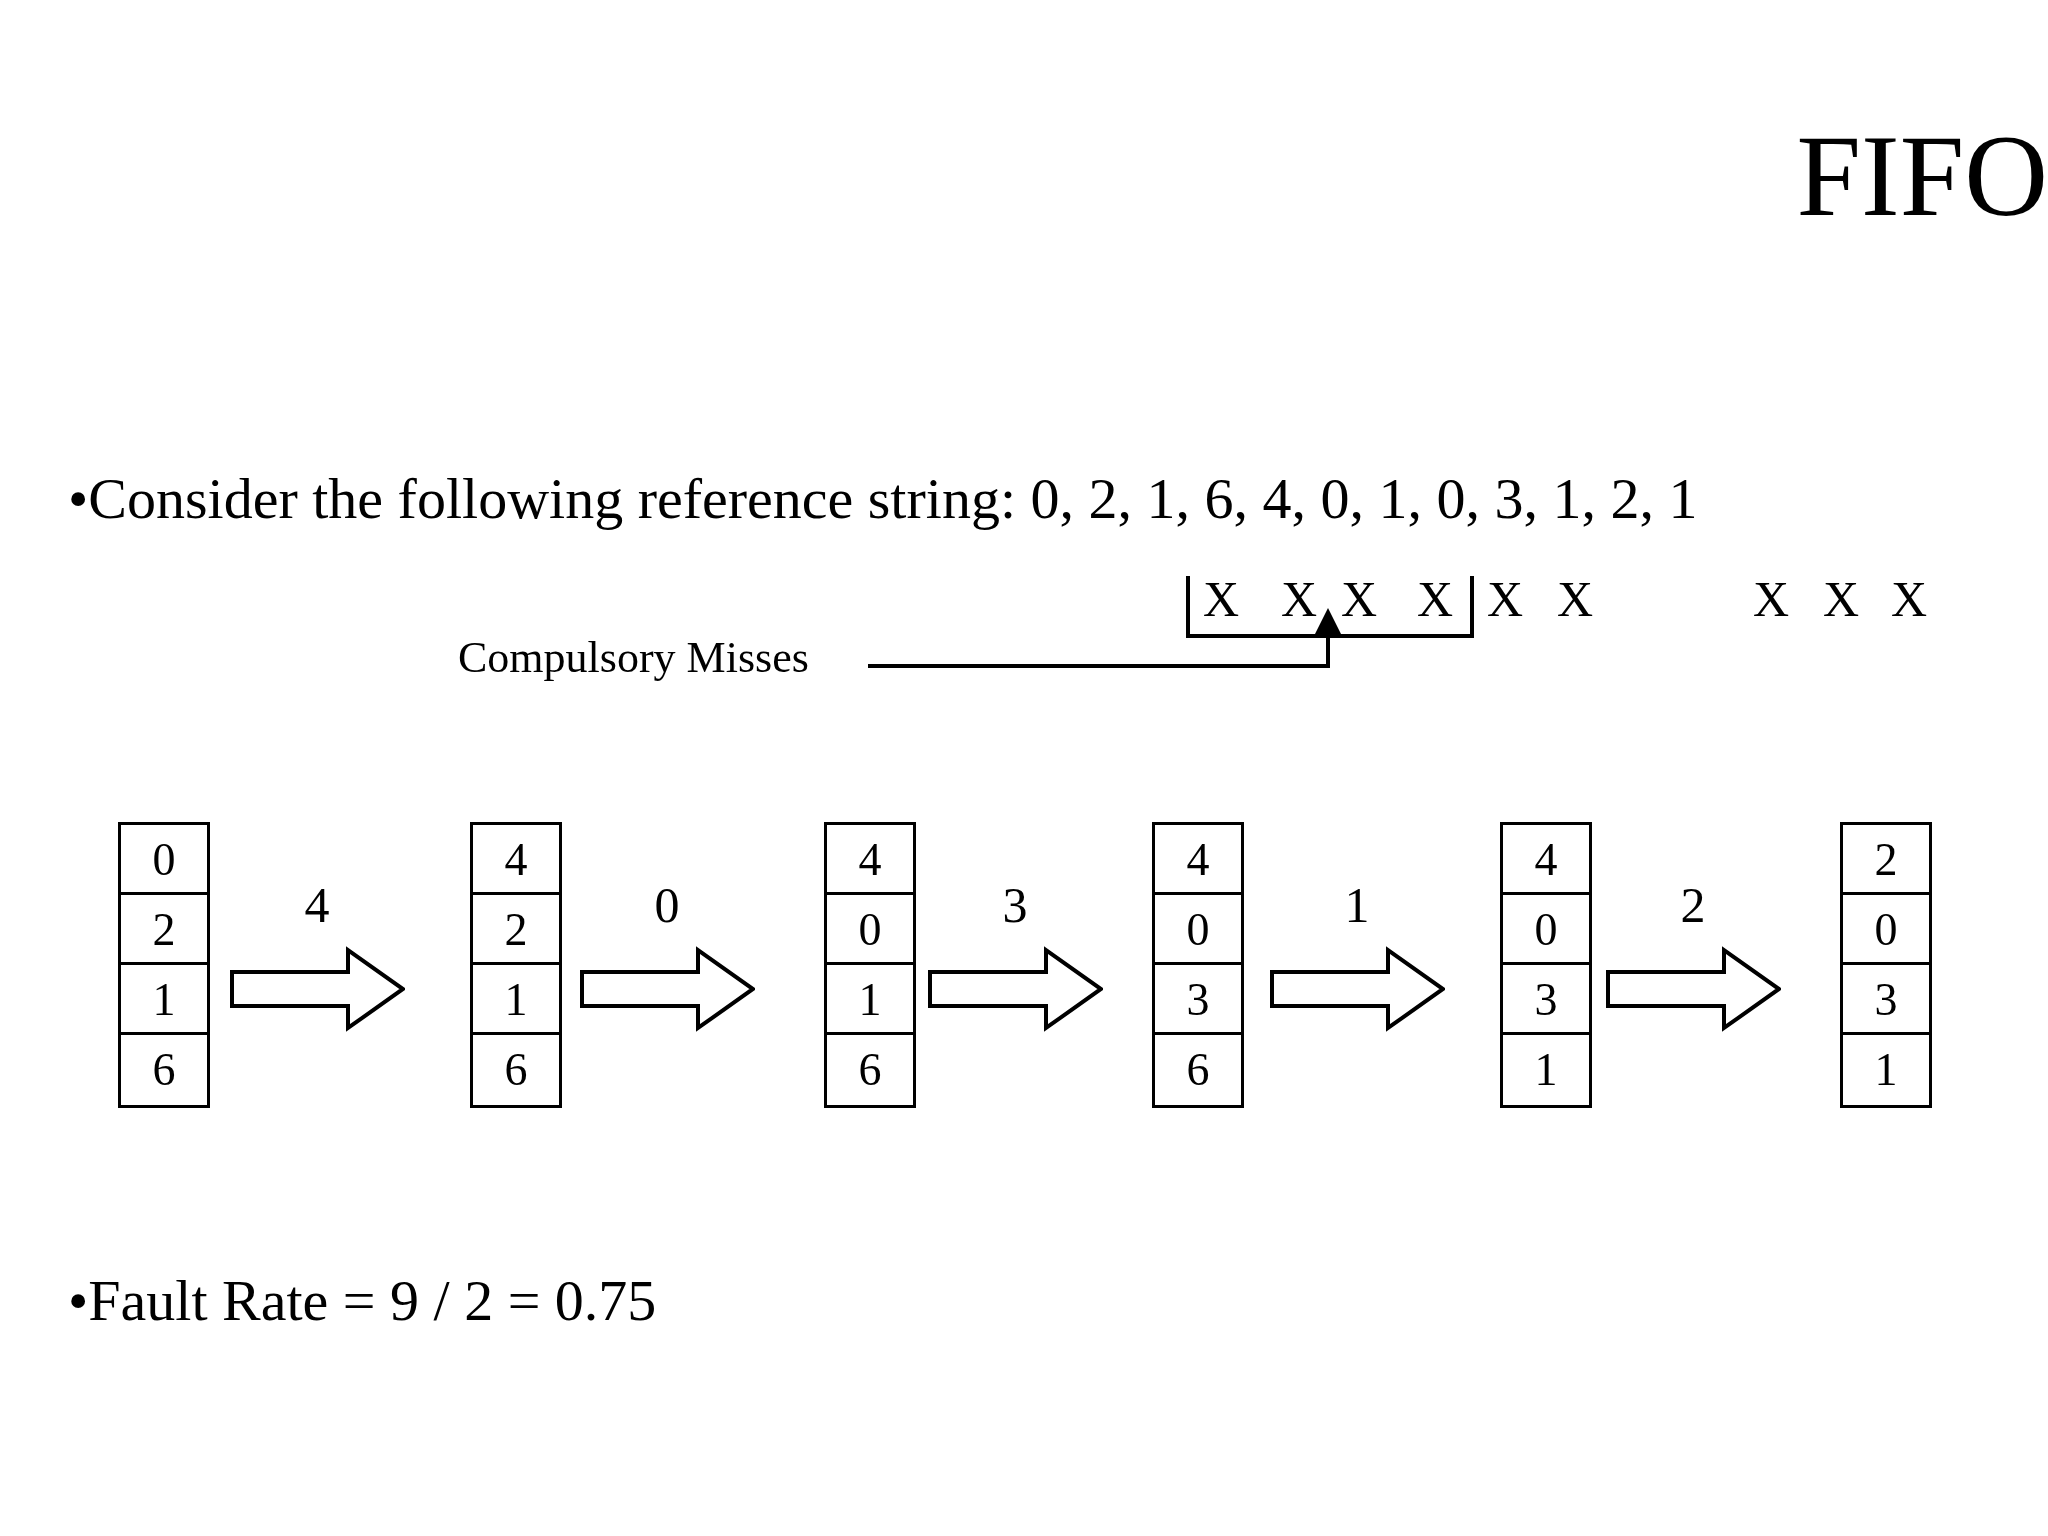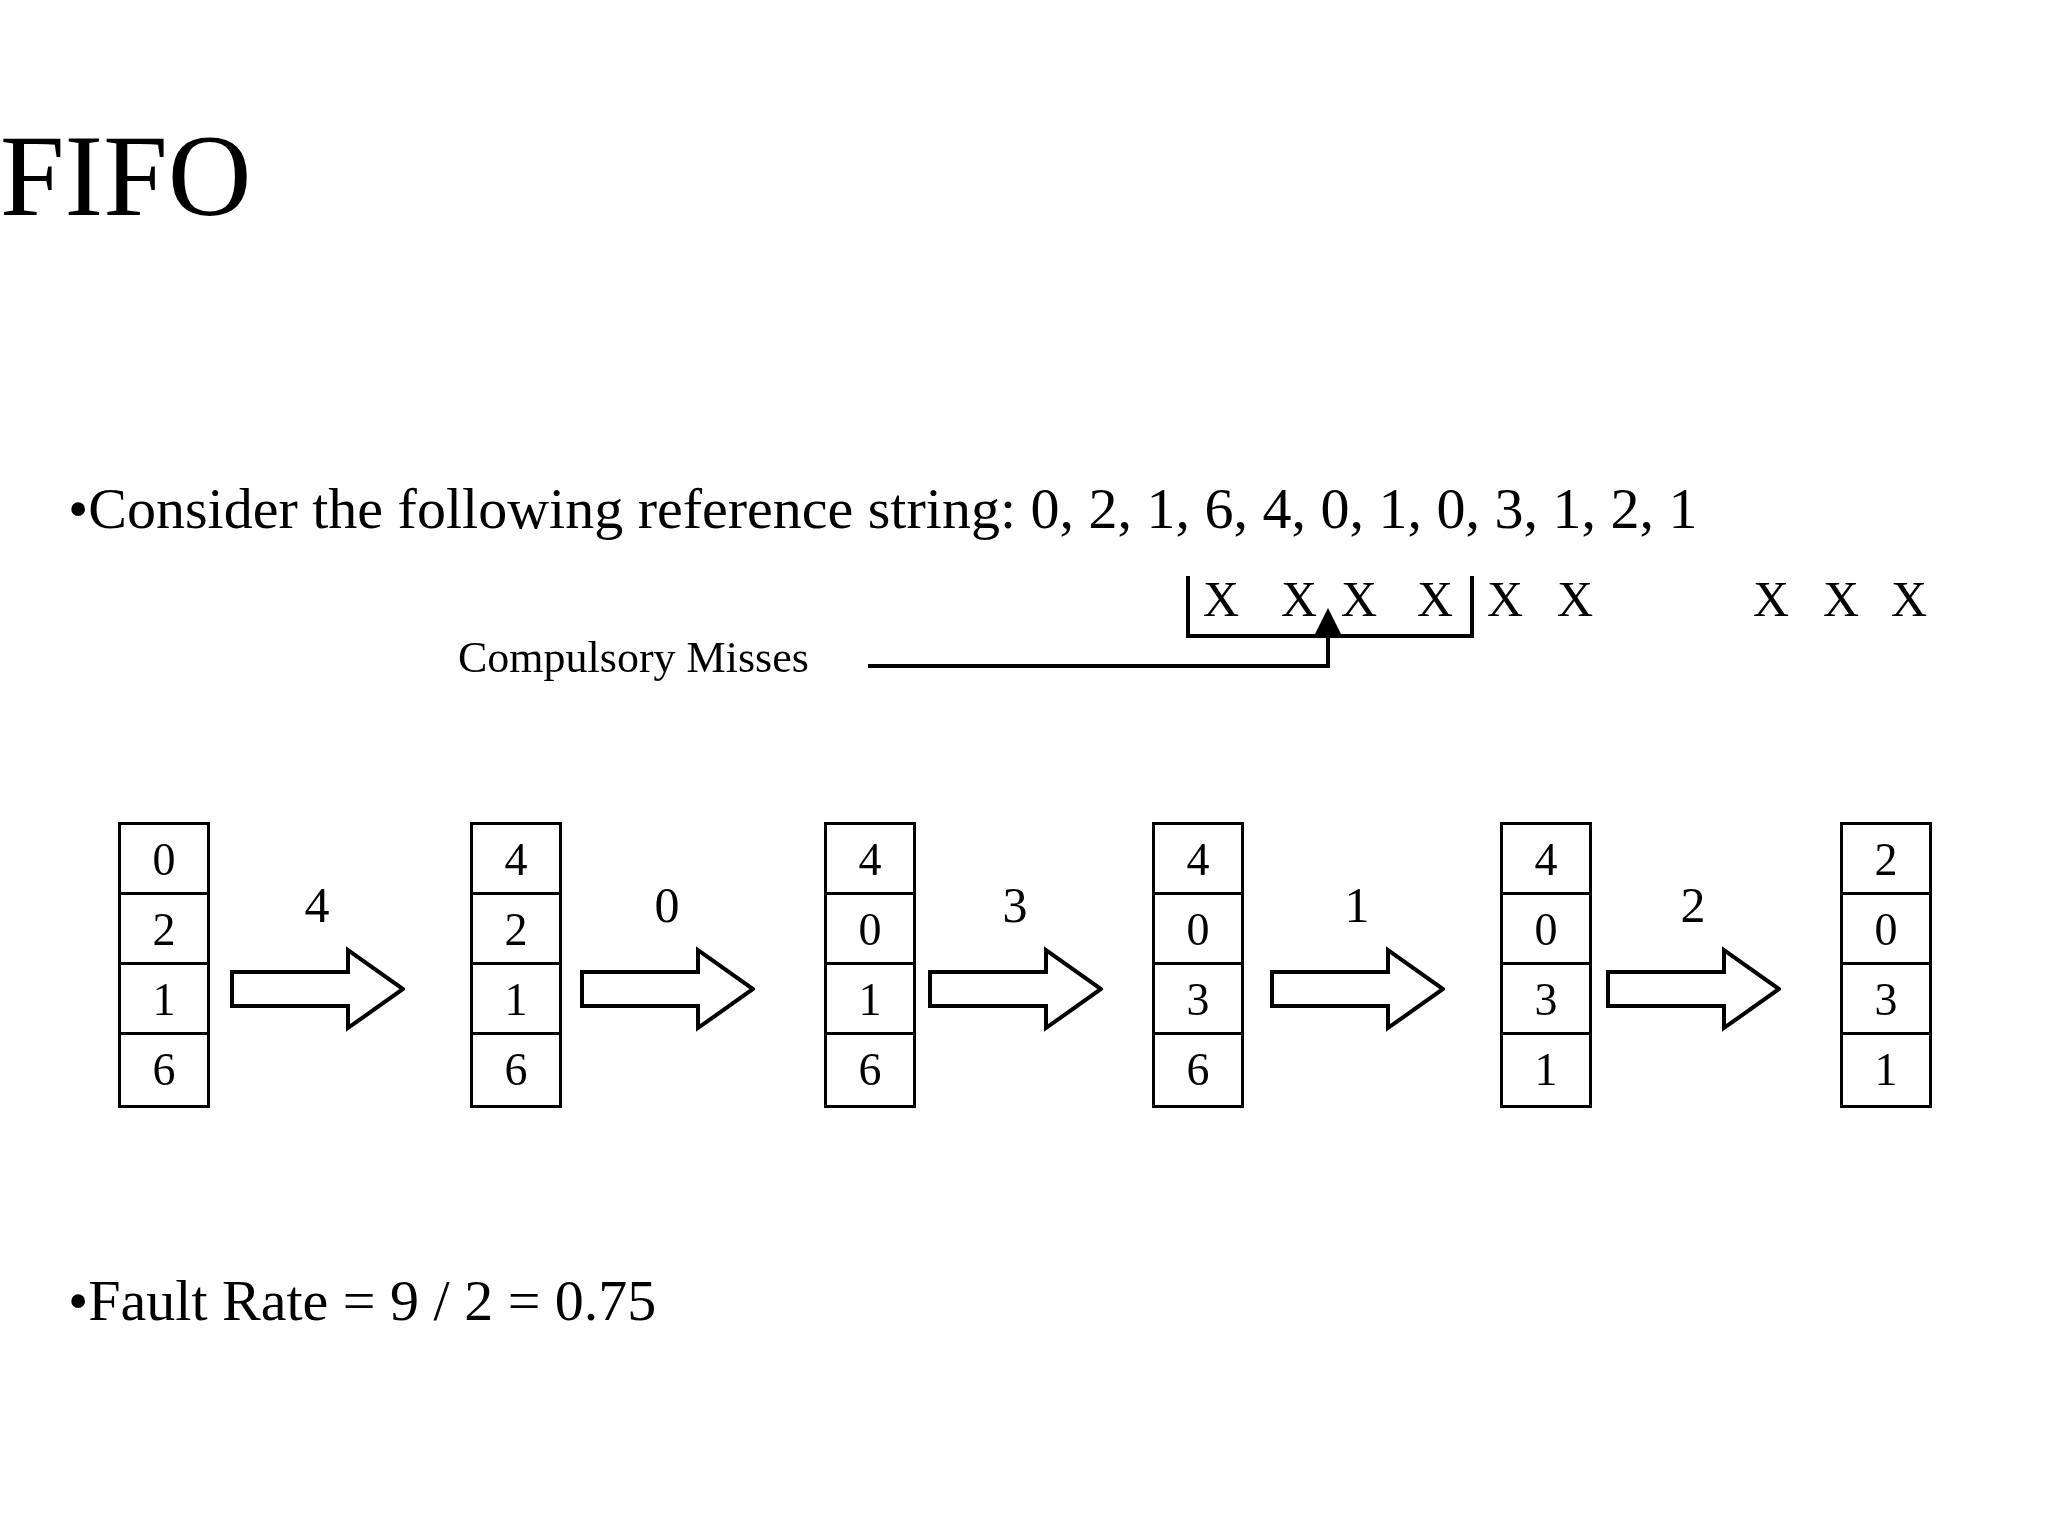--- a/index.html
+++ b/index.html
@@ -15,39 +15,39 @@
     font-family: "Liberation Serif", "DejaVu Serif", serif;
     color: #000000;
   }
 
   
   #slide-title {
     position: absolute;
     left: 0;
     top: 118px;
     width: 2048px;
-    text-align: left;
+    text-align: right;
     font-size: 116px;
     line-height: 1.0;
     font-weight: normal;
     letter-spacing: 0px;
     font-family: "Liberation Serif", "DejaVu Serif", serif;
   }
 
   
   .bullet-line {
     position: absolute;
     font-size: 58px;
     line-height: 1.0;
     white-space: nowrap;
     font-family: "Liberation Serif", "DejaVu Serif", serif;
   }
   #bullet-reference {
     left: 68px;
-    top: 480px;
+    top: 470px;
   }
   #bullet-fault-rate {
     left: 68px;
     top: 1272px;
   }
 
   
   #miss-marks-row {
     position: absolute;
     left: 0;

